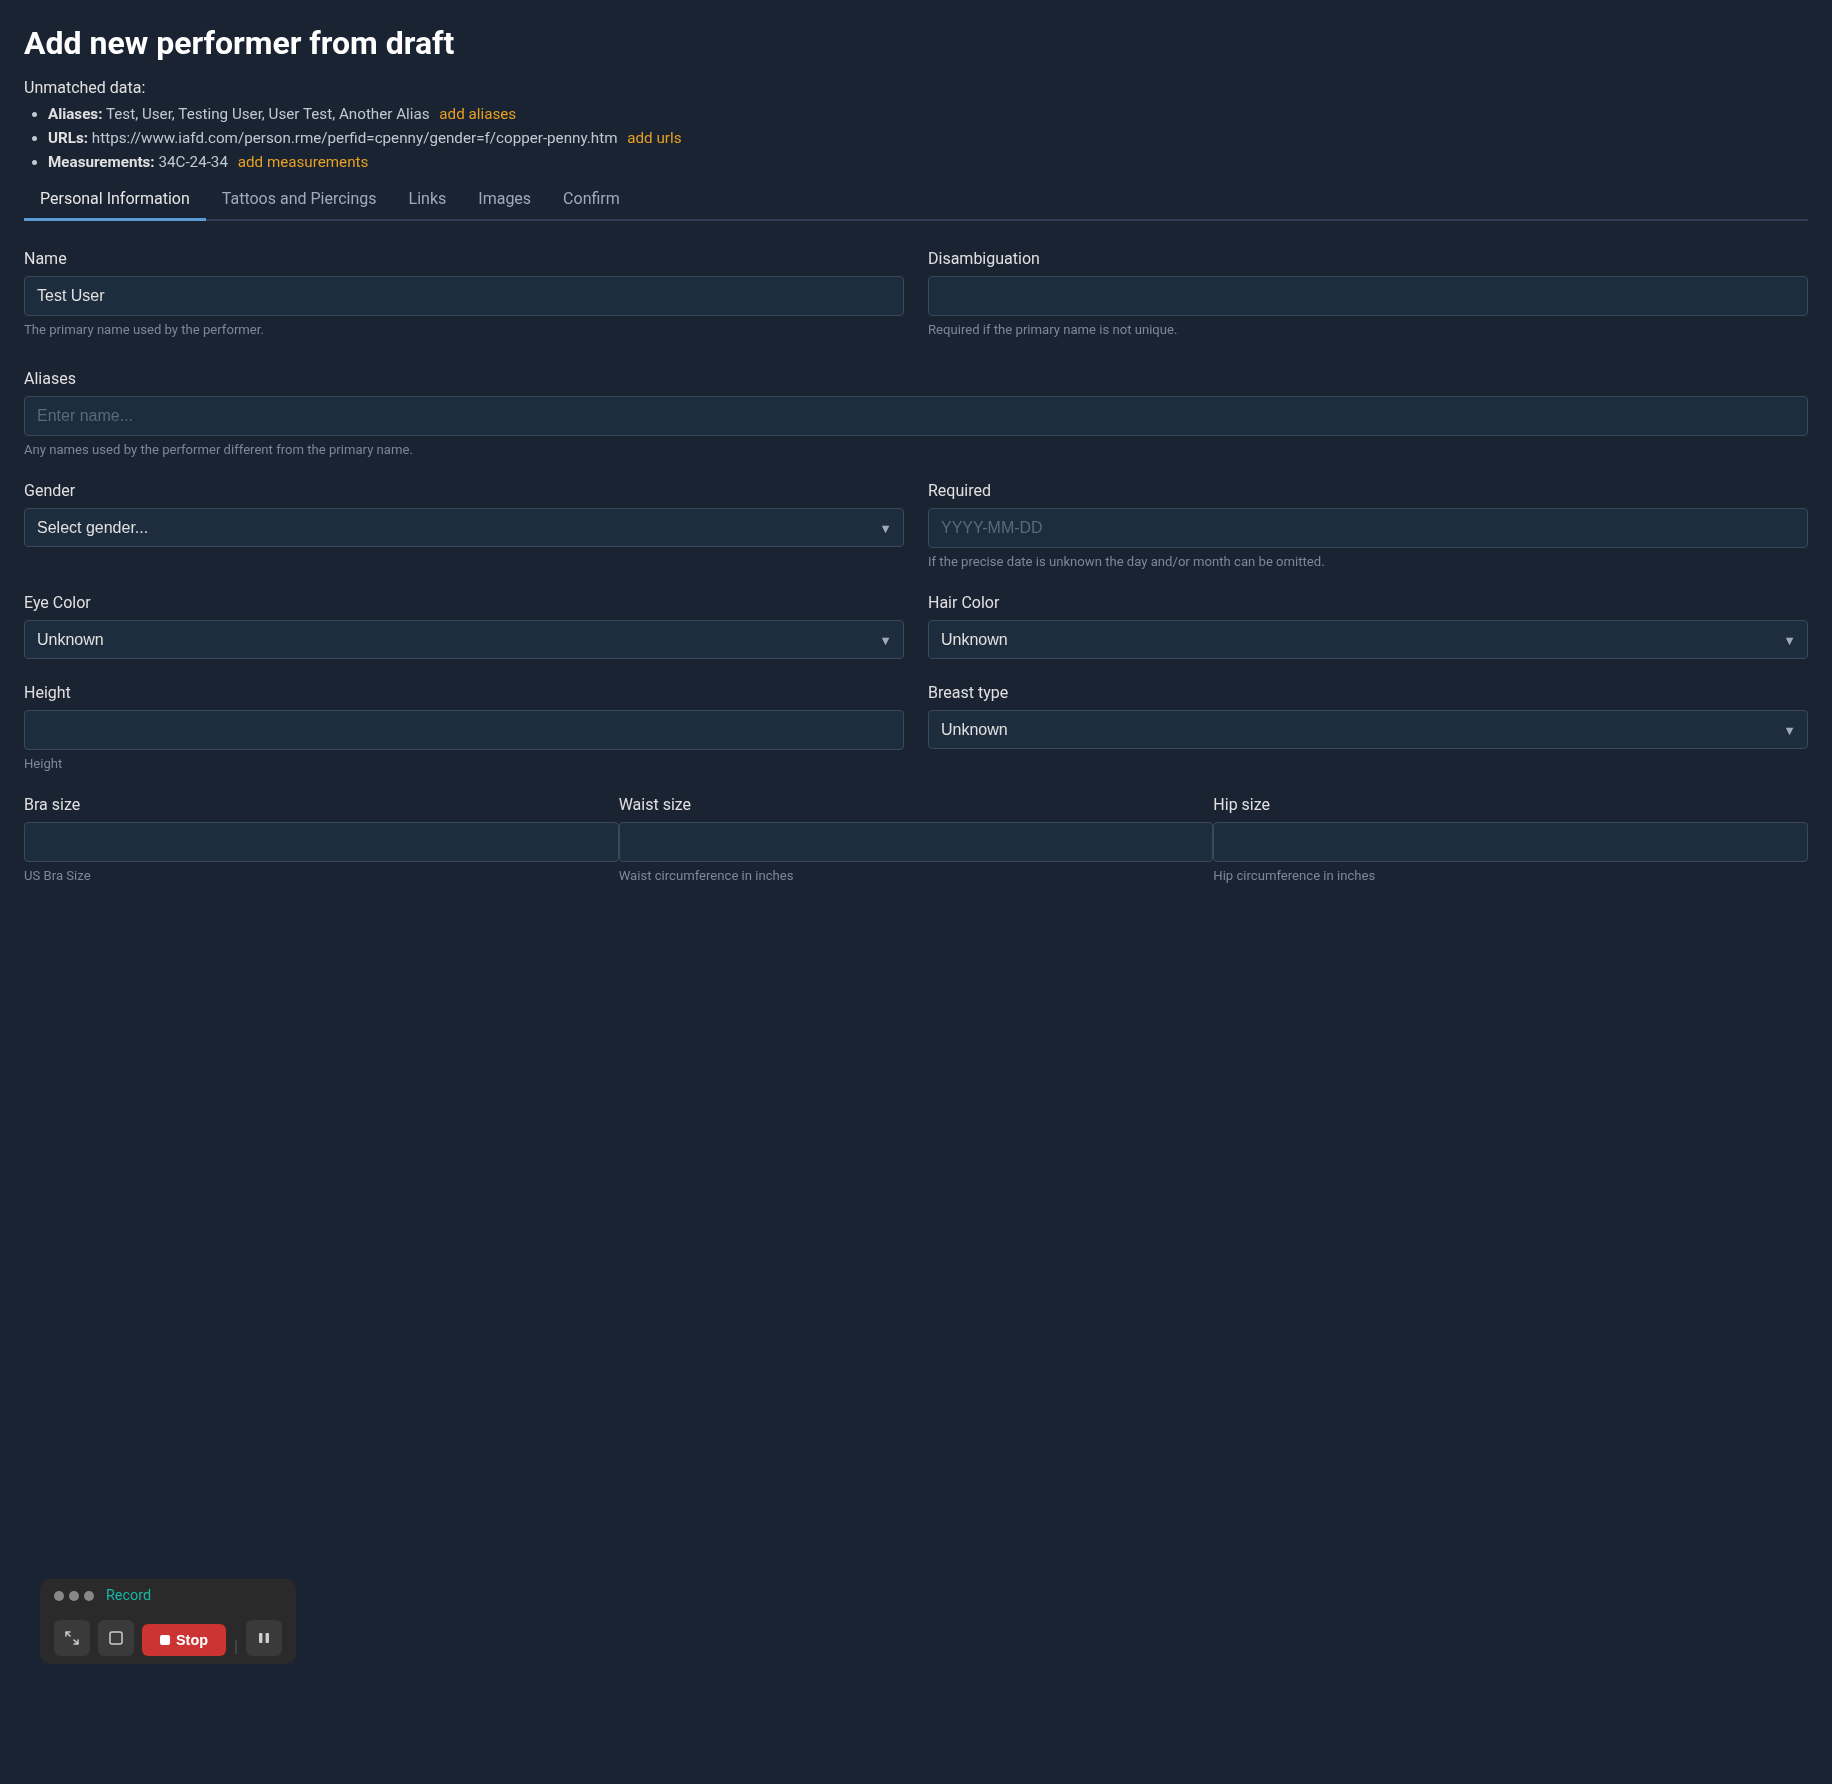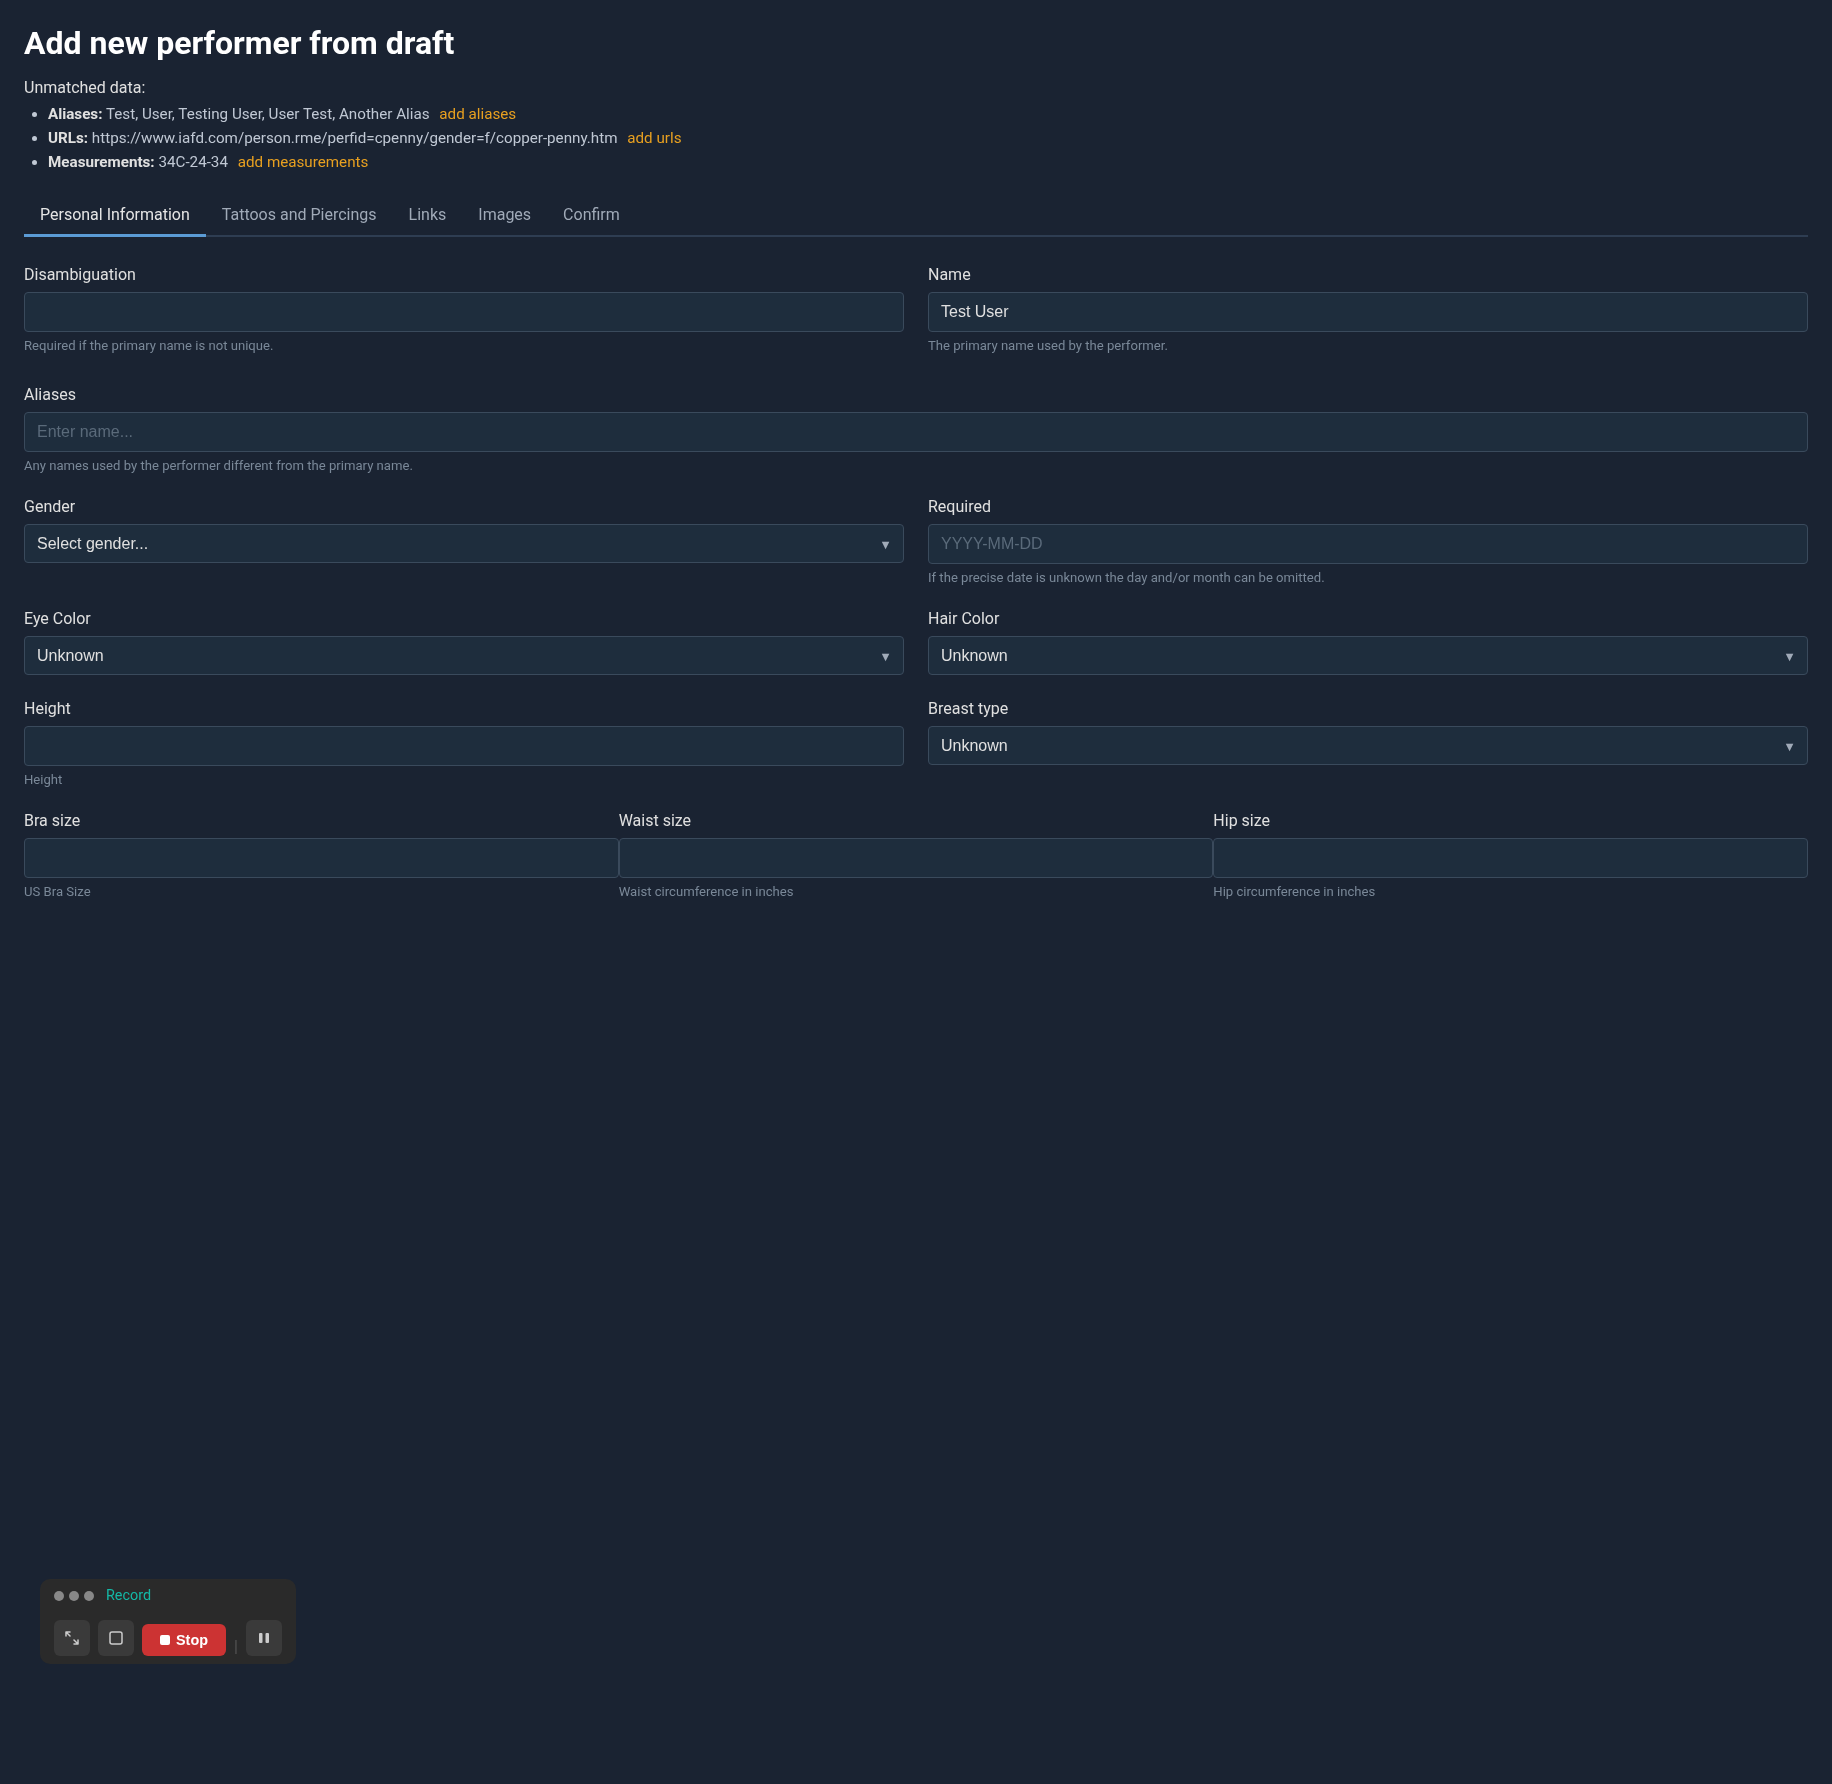--- a/index.html
+++ b/index.html
@@ -12,21 +12,21 @@
       min-height: 1784px;
       position: relative;
     }
     h1 {
       font-size: 2rem;
       font-weight: 700;
       color: #ffffff;
       margin-bottom: 16px;
     }
     .unmatched-section {
-      margin-bottom: 24px;
+      margin-bottom: 8px;
     }
     .unmatched-title {
       font-size: 1rem;
       color: #e0e0e0;
       margin-bottom: 8px;
     }
     .unmatched-list {
       list-style: disc;
       padding-left: 24px;
     }
@@ -243,28 +243,28 @@
   <div class="tab">Tattoos and Piercings</div>
   <div class="tab">Links</div>
   <div class="tab">Images</div>
   <div class="tab">Confirm</div>
 </div>
 
 <div>
 
   <div class="form-row">
     <div class="form-group">
-      <label class="form-label">Disambiguation</label>
-      <input class="form-input" type="text" style="">
-      <span class="form-hint">Required if the primary name is not unique.</span>
-    </div>
-    <div class="form-group">
       <label class="form-label">Name</label>
       <input class="form-input" type="text" value="Test User" style="">
       <span class="form-hint">The primary name used by the performer.</span>
+    </div>
+    <div class="form-group">
+      <label class="form-label">Disambiguation</label>
+      <input class="form-input" type="text" style="">
+      <span class="form-hint">Required if the primary name is not unique.</span>
     </div>
   </div>
 
   <div class="form-full form-group">
     <label class="form-label">Aliases</label>
     <input class="form-input" type="text" placeholder="Enter name..." style="">
     <span class="form-hint">Any names used by the performer different from the primary name.</span>
   </div>
 
   <div class="form-row">

